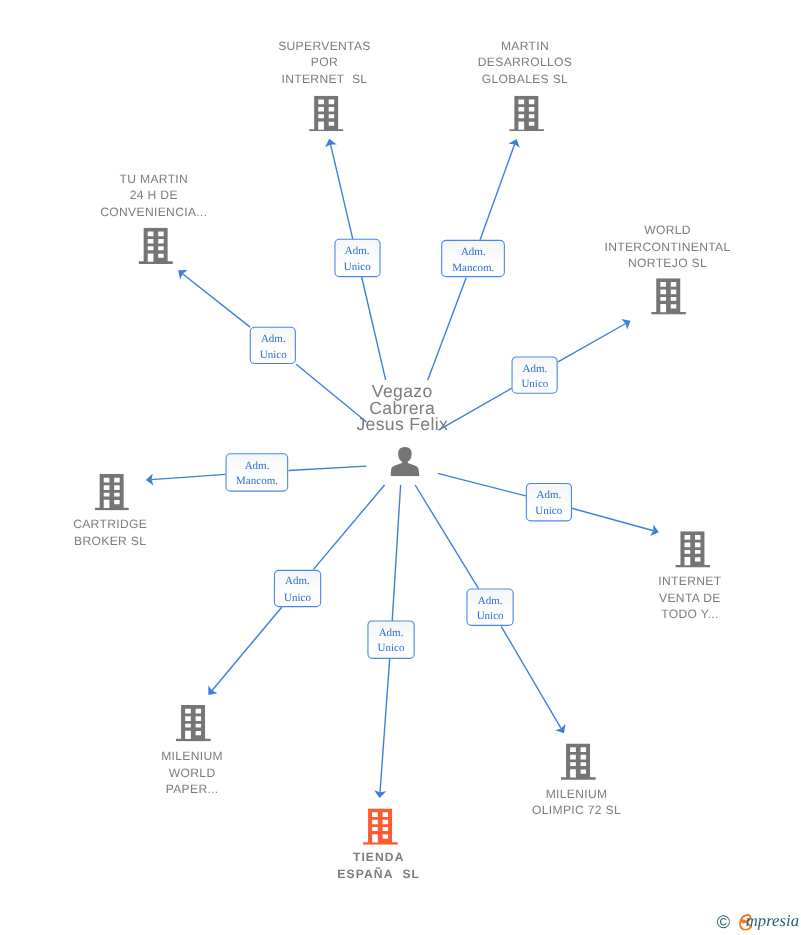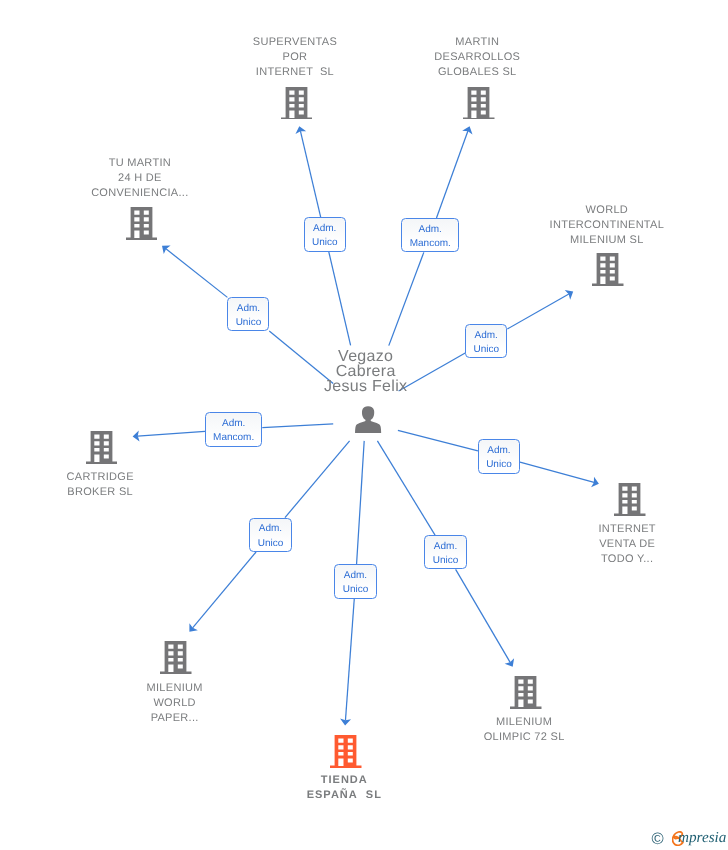--- a/index.html
+++ b/index.html
@@ -10,21 +10,21 @@
   #stage{position:relative;width:728px;height:850px;background:#ffffff;}
   #edges{position:absolute;left:0;top:0;width:728px;height:850px;}
   .node{position:absolute;left:0;top:0;}
   .node .ico{position:absolute;line-height:0;}
   .lbl{position:absolute;text-align:center;color:#7a7c7e;font-size:11px;line-height:15px;
        white-space:nowrap;letter-spacing:.3px;text-indent:.3px;opacity:.999;}
   .lbl.centre{font-size:16px;line-height:15.2px;}
   .lbl.bold{font-weight:bold;letter-spacing:1px;text-indent:1px;}
   .elabel{position:absolute;box-sizing:border-box;border:1.2px solid #4a86e8;border-radius:4.5px;
           background:linear-gradient(180deg,#f4f6f8 0%,#fafbfc 45%,#ffffff 75%,#ffffff 100%);
-          color:#2b6cd4;font-size:10px;line-height:14.4px;text-align:center;padding-top:3.7px;opacity:.999;}
+          color:#2b6cd4;font-size:10px;line-height:14.4px;text-align:center;padding-top:3.7px;opacity:.999;font-family:Liberation Serif, serif;}
   .elabel .l{display:block;}
   #brand{position:absolute;left:650px;top:827px;width:78px;height:22px;color:#1f5f72;opacity:.999;}
   #brand .cmark{position:absolute;left:1.6px;top:4.3px;font-size:16.5px;line-height:16.5px;color:#2d6275;}
   #brand .binit{position:absolute;left:22px;top:5px;font-size:0;line-height:0;color:transparent;}
   #brand .bglyph{position:absolute;left:21.8px;top:4.2px;}
   #brand .bname{position:absolute;left:28px;top:2.2px;font-family:Liberation Serif, serif;
                 font-style:italic;font-size:15.2px;line-height:18px;color:#1f5f72;}
 </style>
 </head>
 <body>
@@ -110,21 +110,21 @@
   </div>
   <div class="node">
     <div class="ico" style="left:592.25px;top:253.1px">
       <svg viewBox="0 0 31.5 32.9" width="31.5" height="32.9">
           <path fill="#757577" fill-rule="evenodd" d="M4.6 0 H26.4 V30.6 H31.5 V32.9 H0 V30.6 H4.6 Z M8.3 3.4 h5.2 v4.3 h-5.2 Z M17.8 3.4 h5 v4.3 h-5 Z M8.3 10.2 h5.2 v4.2 h-5.2 Z M17.8 10.2 h5 v4.2 h-5 Z M8.3 16.9 h5.2 v3.5 h-5.2 Z M17.8 16.9 h5 v3.5 h-5 Z M8.3 23.4 h5.2 v7.5 h-5.2 Z M17.8 23.6 h5 v3.8 h-5 Z"></path>
         </svg>
     </div>
     <div class="lbl" style="left:486.70px;top:203.1px;width:240px">
       <div>WORLD</div>
       <div>INTERCONTINENTAL</div>
-      <div>MILENIUM SL</div>
+      <div>NORTEJO SL</div>
     </div>
   </div>
   <div class="node">
     <div class="ico" style="left:85.55px;top:431.2px">
       <svg viewBox="0 0 31.5 32.9" width="31.5" height="32.9">
           <path fill="#757577" fill-rule="evenodd" d="M4.6 0 H26.4 V30.6 H31.5 V32.9 H0 V30.6 H4.6 Z M8.3 3.4 h5.2 v4.3 h-5.2 Z M17.8 3.4 h5 v4.3 h-5 Z M8.3 10.2 h5.2 v4.2 h-5.2 Z M17.8 10.2 h5 v4.2 h-5 Z M8.3 16.9 h5.2 v3.5 h-5.2 Z M17.8 16.9 h5 v3.5 h-5 Z M8.3 23.4 h5.2 v7.5 h-5.2 Z M17.8 23.6 h5 v3.8 h-5 Z"></path>
         </svg>
     </div>
     <div class="lbl" style="left:-20.00px;top:470.2px;width:240px">
       <div>CARTRIDGE</div>

